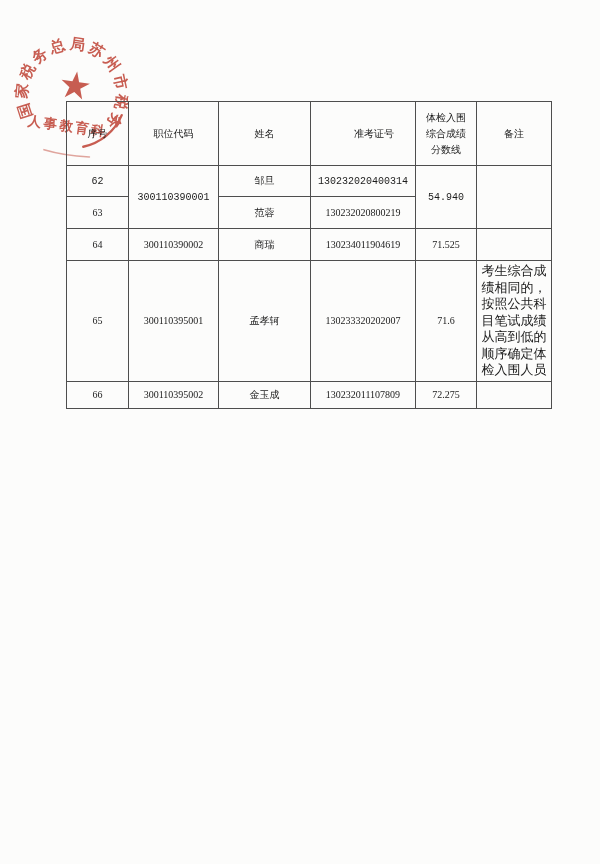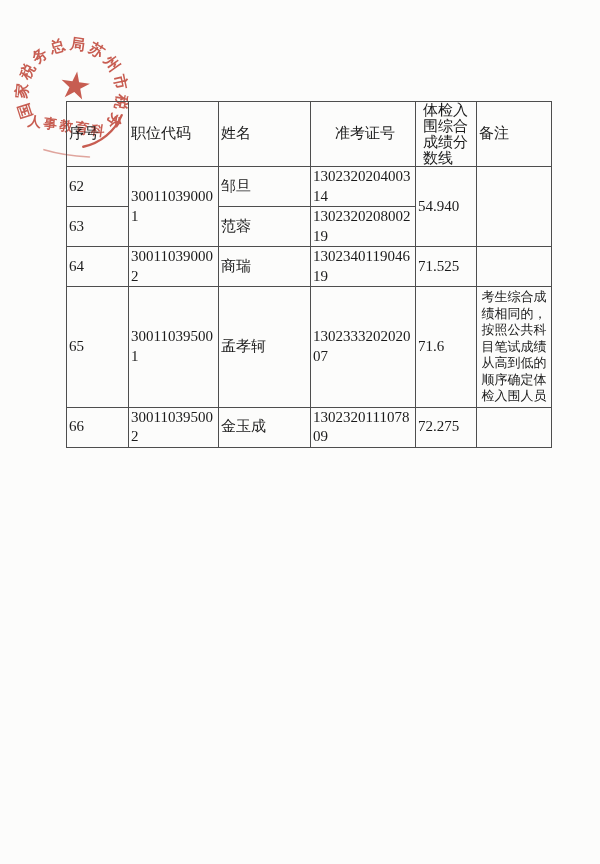--- a/index.html
+++ b/index.html
@@ -32,29 +32,29 @@
   }
   .col-seq{width:62px;}
   .col-job_code{width:90px;font-family:Liberation Serif, serif;}
   .col-name{width:92px;}
   .col-ticket_no{width:105px;padding-left:24px;}
   .col-score_line{width:61px;}
   .col-remark{width:75px;}
 
   th,td{
     border:1px solid #4e4e4e;
-    font-size:15px;font-weight:normal;
-    text-align:left;vertical-align:middle;
+    font-size:10px;font-weight:normal;
+    text-align:center;vertical-align:middle;
     padding:0 2px;line-height:1.3;
     word-break:break-all;
     color:#1b1b1b;
   }
   thead tr{height:64px;}
   th.col-score_line{padding:0 7px;line-height:16px;}
-  tbody tr:nth-child(1){height:31px;}
+  tbody tr:nth-child(1){height:31px;font-family:Liberation Mono, monospace;}
   tbody tr:nth-child(2){height:32px;}
   tbody tr:nth-child(3){height:32px;}
   tbody tr:nth-child(4){height:118px;}
   tbody tr:nth-child(5){height:27px;}
   td.cell-remark{
     text-align:center;padding:2px 4px;
     font-size:13px;line-height:16.5px;
   }
 
   

